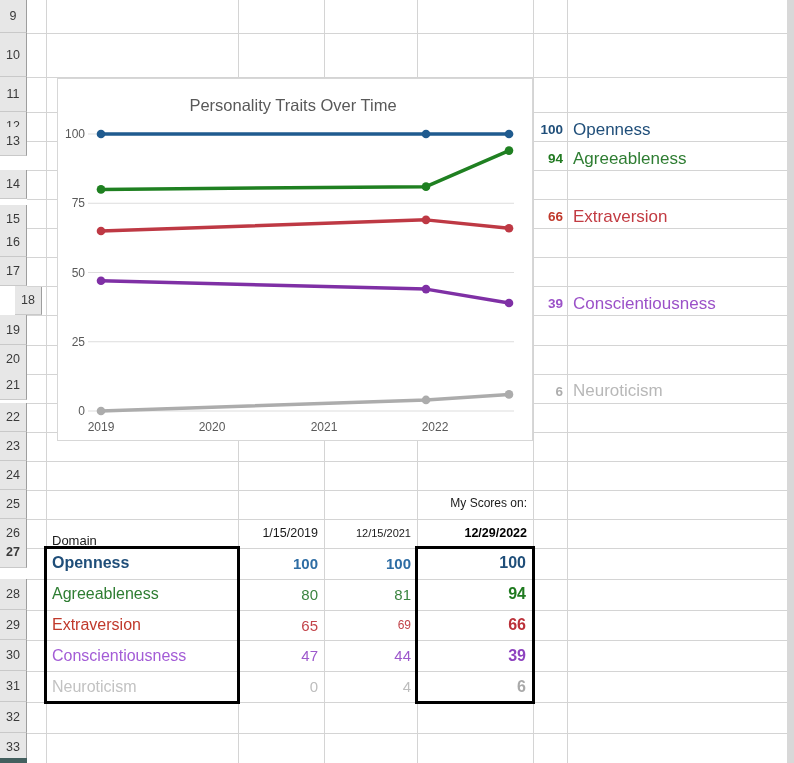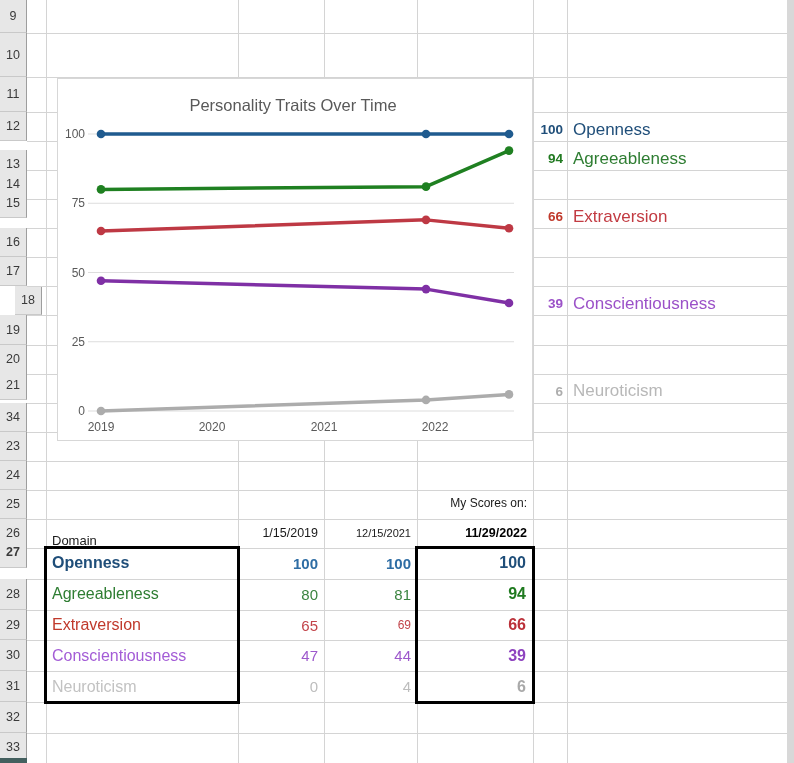--- a/index.html
+++ b/index.html
@@ -28,30 +28,30 @@
 </style>
 </head>
 <body>
 
 <div id="sheet">
   <div id="rowheaders">
       <div class="rowhdr" style="top: 0px; height: 33px;">9</div>
       <div class="rowhdr" style="top: 33px; height: 44px;">10</div>
       <div class="rowhdr" style="top: 77px; height: 35px;">11</div>
       <div class="rowhdr" style="top: 112px; height: 29.07px;">12</div>
-      <div class="rowhdr" style="top: 150px; height: 29.07px;">13</div>
+      <div class="rowhdr" style="top: 127px; height: 29.07px;">13</div>
       <div class="rowhdr" style="top: 170.14px; height: 29.07px;">14</div>
-      <div class="rowhdr" style="top: 189px; height: 29.07px; text-align: right;">15</div>
+      <div class="rowhdr" style="top: 205px; height: 29.07px; text-align: right;">15</div>
       <div class="rowhdr" style="top: 228.28px; height: 29.07px;">16</div>
       <div class="rowhdr" style="top: 257.35px; height: 29.07px;">17</div>
       <div class="rowhdr" style="top: 286.42px; height: 29.07px; margin-left: 15px;">18</div>
       <div class="rowhdr" style="top: 315.49px; height: 29.07px;">19</div>
       <div class="rowhdr" style="top: 344.56px; height: 29.07px;">20</div>
       <div class="rowhdr" style="top: 371px; height: 29.07px;">21</div>
-      <div class="rowhdr" style="top: 402.7px; height: 29.07px;">34</div>
+      <div class="rowhdr" style="top: 402.7px; height: 29.07px;">22</div>
       <div class="rowhdr" style="top: 431.77px; height: 29.07px;">23</div>
       <div class="rowhdr" style="top: 460.84px; height: 29.07px;">24</div>
       <div class="rowhdr" style="top: 489.91px; height: 29.07px;">25</div>
       <div class="rowhdr" style="top: 518.98px; height: 29.07px;">26</div>
       <div class="rowhdr" style="top: 537px; height: 30.8px; font-weight: bold;">27</div>
       <div class="rowhdr" style="top: 578.85px; height: 30.8px;">28</div>
       <div class="rowhdr" style="top: 609.65px; height: 30.8px;">29</div>
       <div class="rowhdr" style="top: 640.45px; height: 30.8px;">30</div>
       <div class="rowhdr" style="top: 671.25px; height: 30.8px;">31</div>
       <div class="rowhdr" style="top: 702.05px; height: 30.5px;">32</div>
@@ -138,21 +138,21 @@
       <div class="cell r" style="left: 533px; top: 289.42px; width: 30px; height: 29.07px; font-size: 13.5px; font-weight: bold; color: rgb(155, 81, 200);">39</div>
       <div class="cell" style="left: 573px; top: 289.42px; width: 220px; height: 29.07px; font-size: 17px; color: rgb(155, 81, 200);">Conscientiousness</div>
       <div class="cell r" style="left: 533px; top: 376.63px; width: 30px; height: 29.07px; font-size: 13.5px; font-weight: bold; color: rgb(173, 173, 173);">6</div>
       <div class="cell" style="left: 573px; top: 376.63px; width: 220px; height: 29.07px; font-size: 17px; color: rgb(184, 184, 184);">Neuroticism</div>
     </div>
 
   <div class="cell" style="left:52px;top:517px;width:150px;height:31px;font-size:13px;color:#1a1a1a;margin-top:8px;">Domain</div>
   <div class="cell r" style="left:238px;top:517px;width:80px;height:31px;font-size:12.5px;color:#1a1a1a;">1/15/2019</div>
   <div class="cell r" style="left:324px;top:517px;width:87px;height:31px;font-size:11px;color:#1a1a1a;">12/15/2021</div>
   <div class="cell r" style="left:400px;top:488px;width:127px;height:29px;font-size:12px;color:#1a1a1a;">My Scores on:</div>
-  <div class="cell r" style="left:400px;top:517px;width:127px;height:31px;font-size:12.5px;color:#000;font-weight:bold;">11/29/2022</div>
+  <div class="cell r" style="left:400px;top:517px;width:127px;height:31px;font-size:12.5px;color:#000;font-weight:bold;">12/29/2022</div>
 
   <div id="tablebody">
       <div class="cell" style="left: 52px; top: 548.05px; width: 180px; height: 30.8px; font-size: 16px; color: rgb(31, 78, 121); font-weight: bold;">Openness</div>
       <div class="cell r" style="left: 238px; top: 548.05px; width: 80px; height: 30.8px; font-size: 15px; color: rgb(46, 109, 164); font-weight: bold;">100</div>
       <div class="cell r" style="left: 324px; top: 548.05px; width: 87px; height: 30.8px; font-size: 15px; color: rgb(46, 109, 164); font-weight: bold;">100</div>
       <div class="cell r" style="left: 407px; top: 548.05px; width: 119px; height: 30.8px; font-size: 16px; color: rgb(31, 78, 121); font-weight: bold;">100</div>
       <div class="cell" style="left: 52px; top: 578.85px; width: 180px; height: 30.8px; font-size: 16px; color: rgb(46, 125, 50);">Agreeableness</div>
       <div class="cell r" style="left: 238px; top: 578.85px; width: 80px; height: 30.8px; font-size: 15px; color: rgb(59, 132, 64);">80</div>
       <div class="cell r" style="left: 324px; top: 578.85px; width: 87px; height: 30.8px; font-size: 15px; color: rgb(59, 132, 64);">81</div>
       <div class="cell r" style="left: 407px; top: 578.85px; width: 119px; height: 30.8px; font-size: 16px; color: rgb(31, 122, 31); font-weight: bold;">94</div>

